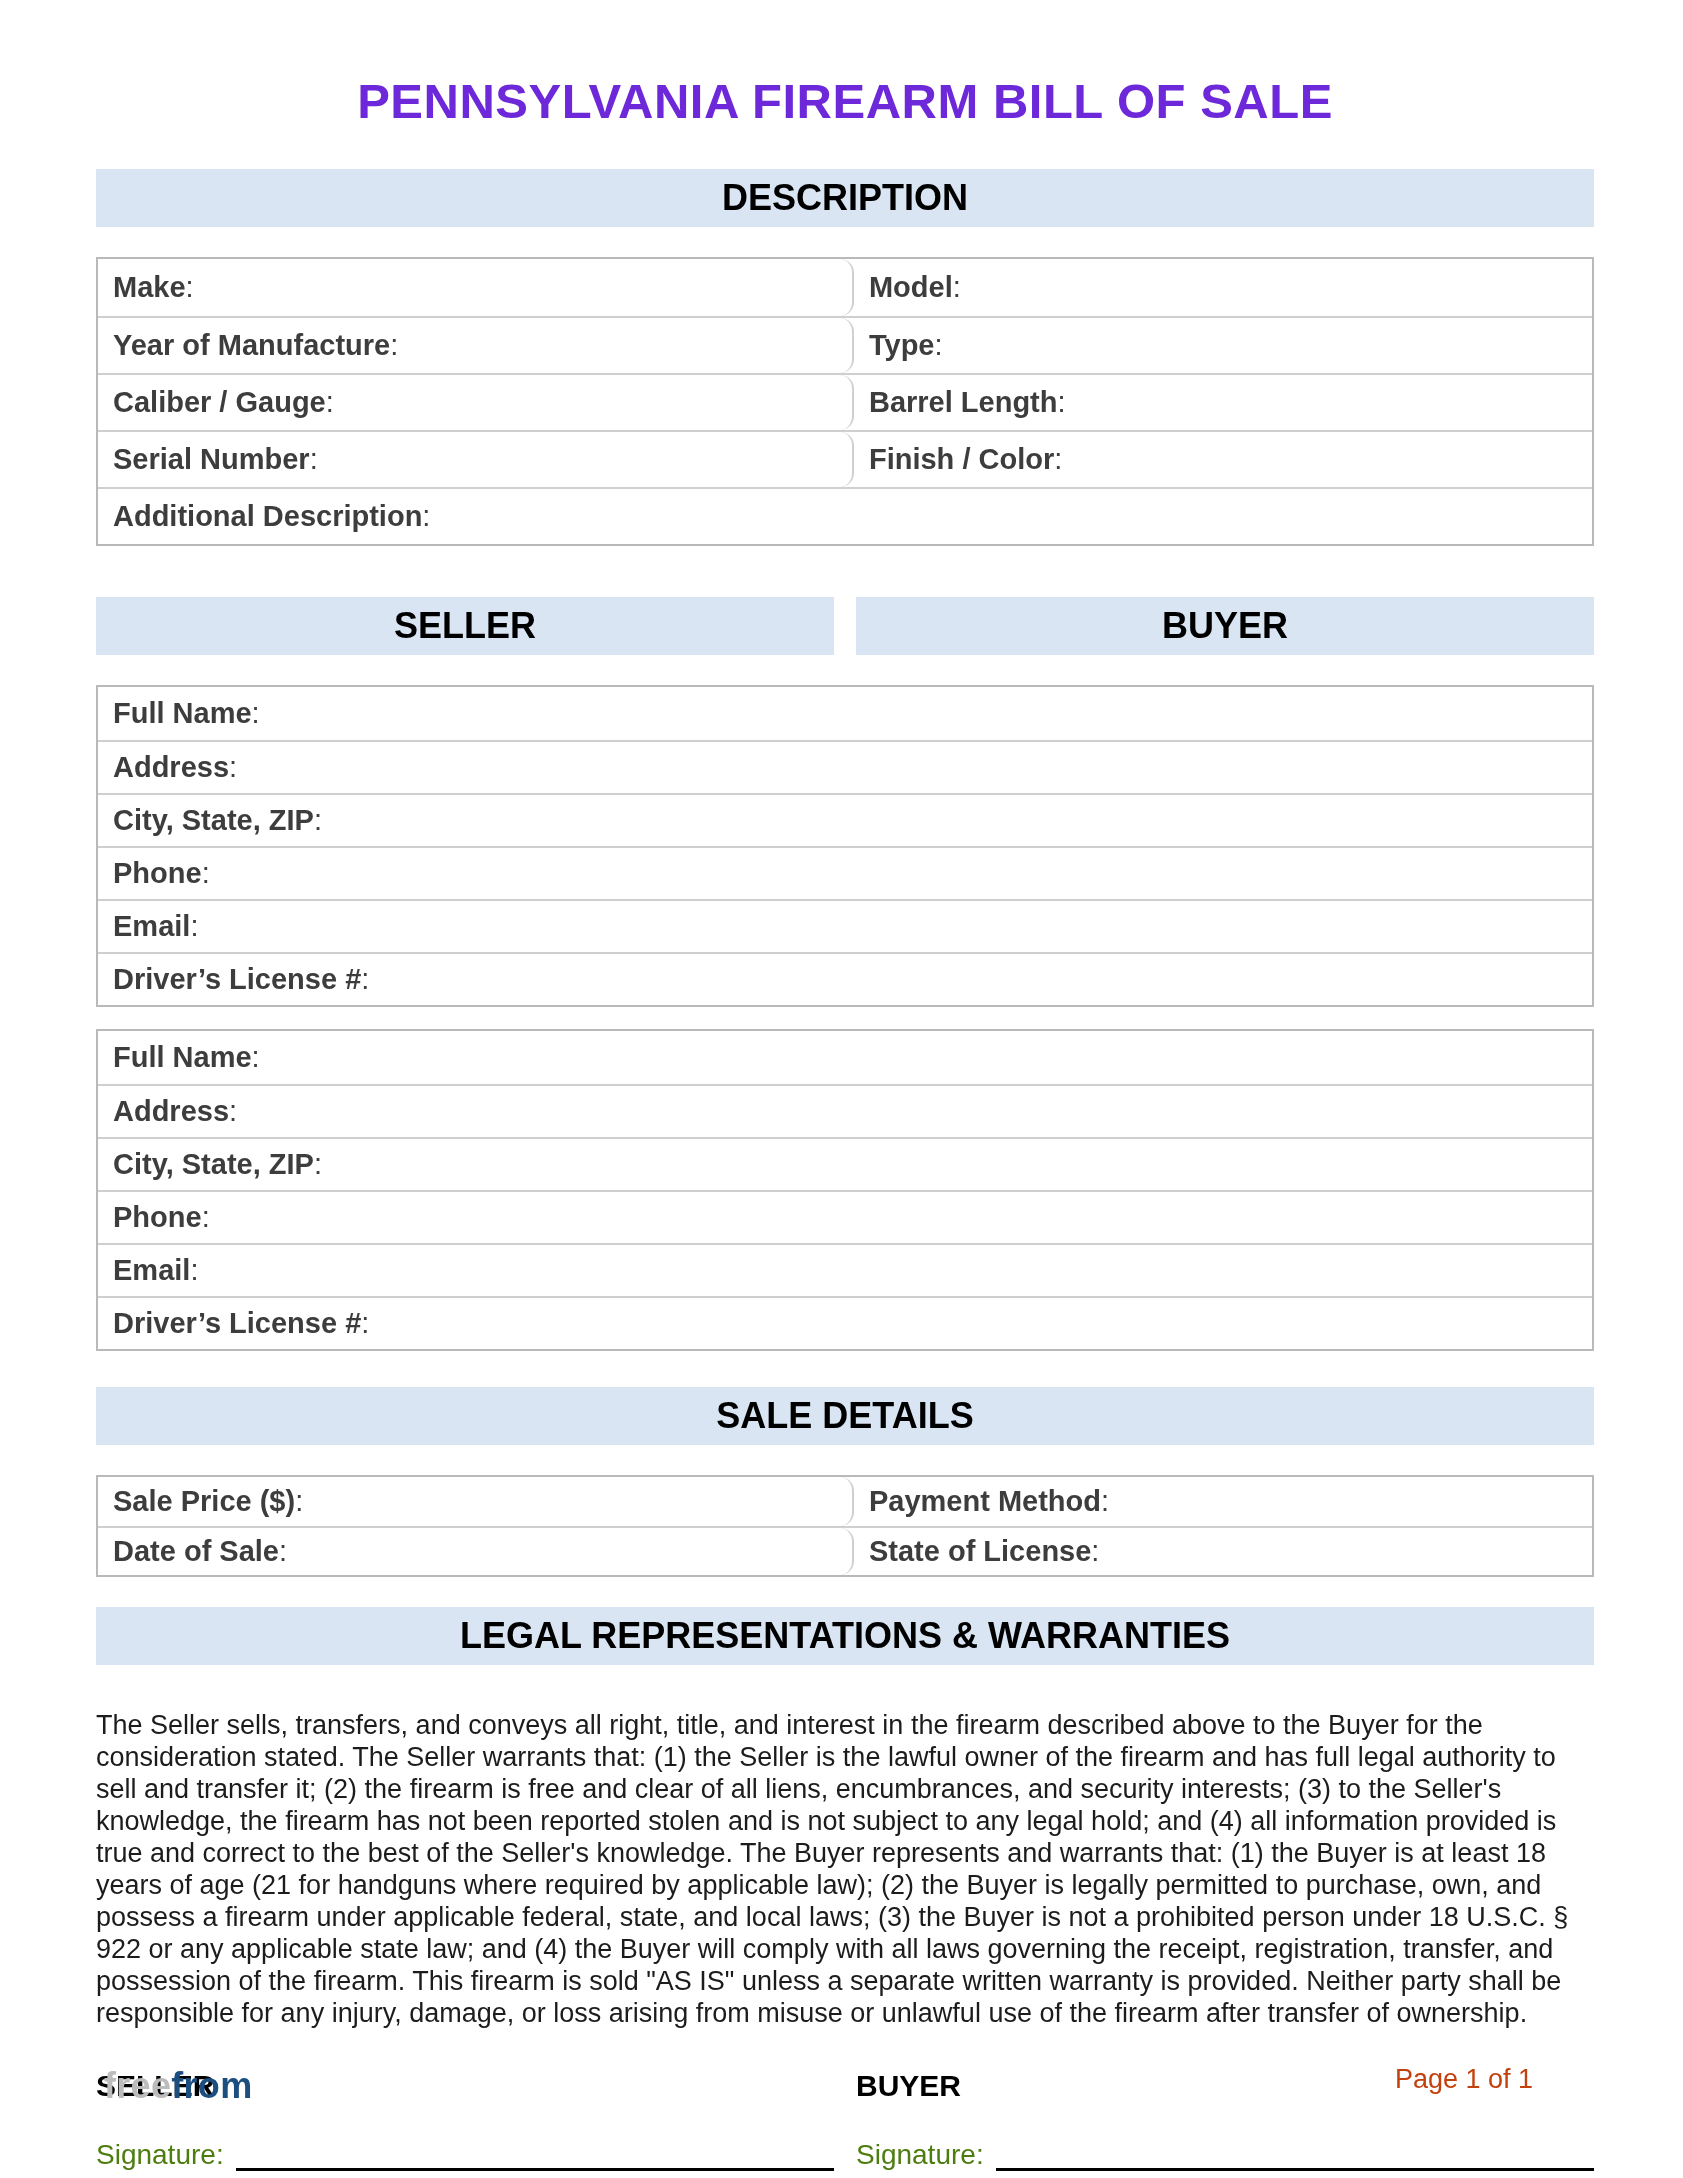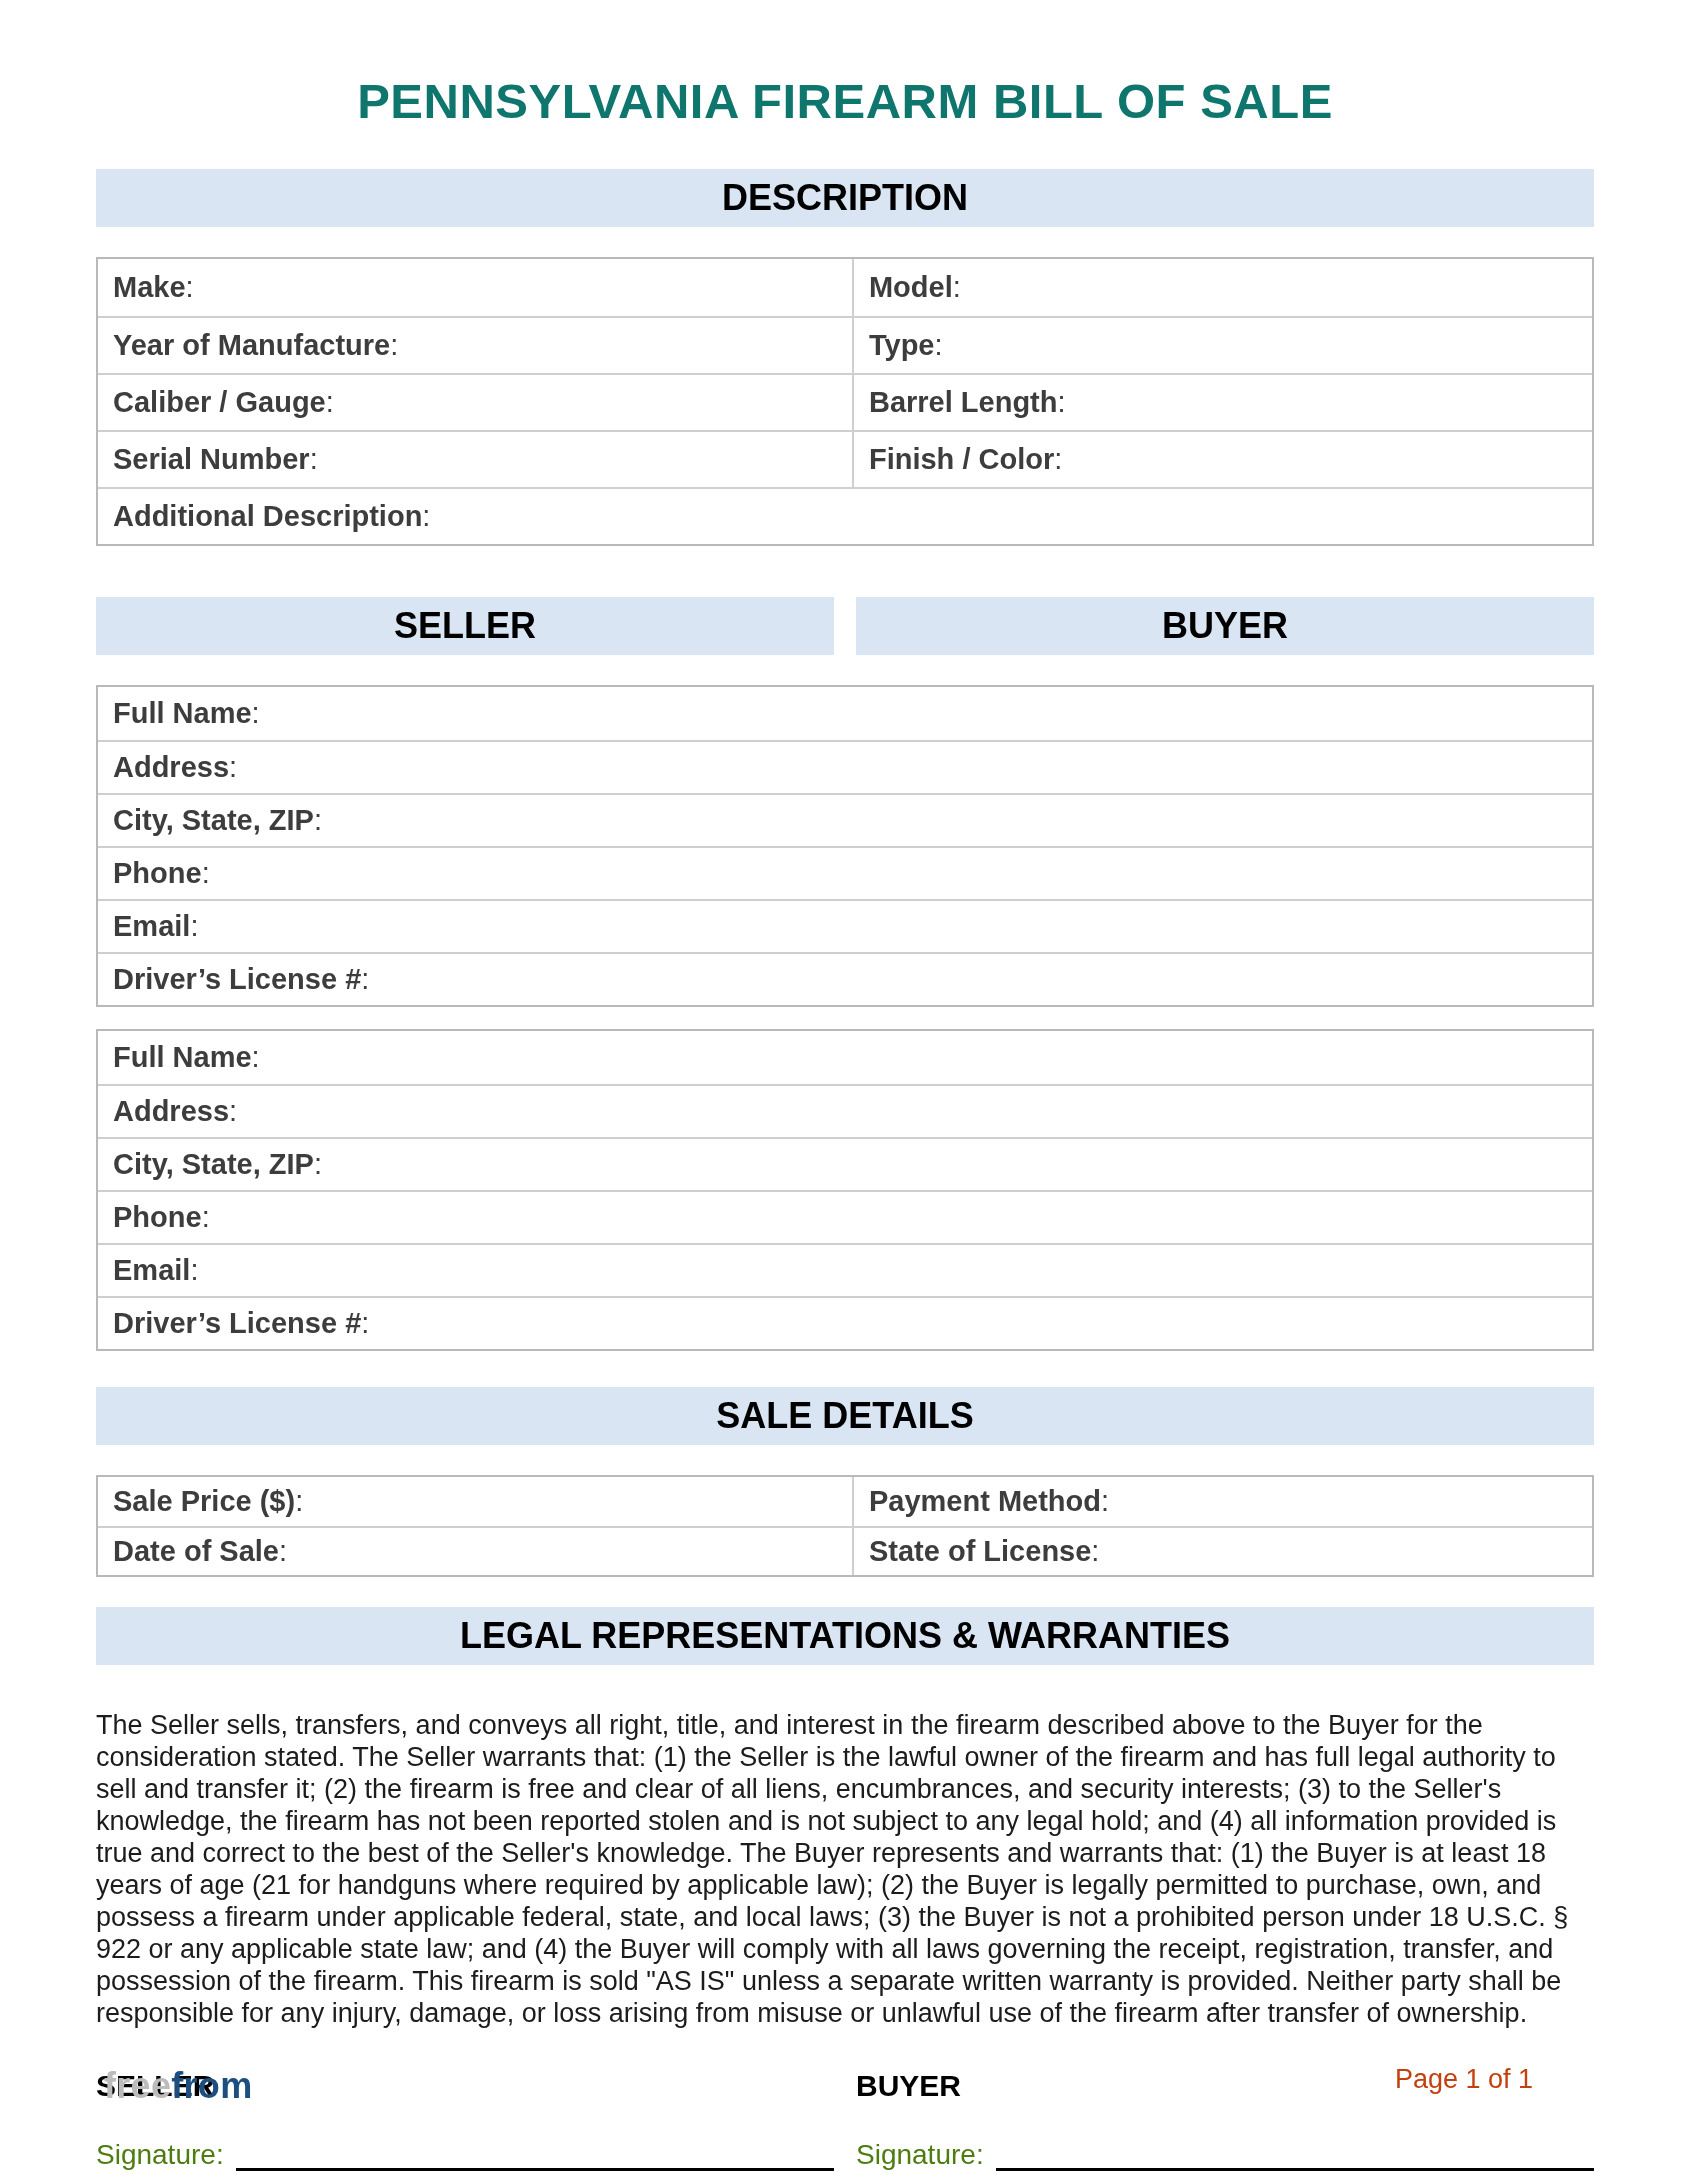--- a/index.html
+++ b/index.html
@@ -20,41 +20,41 @@
     --logo-forms: #1c4e80;
   }
   .content { padding: 0 89px 0 96px; }
 
   .doc-title {
     padding-top: 73px;
     text-align: center;
     font-size: 49px;
     font-weight: bold;
     letter-spacing: 0.5px;
-    color: #0f766e;
+    color: #6d28d9;
   }
 
   .section-bar {
     height: 58px;
     background: var(--header-bg);
     display: flex;
     align-items: center;
     justify-content: center;
     font-size: 36px;
     font-weight: bold;
     color: #000;
   }
   .bar-description { margin-top: 40px; }
   .bar-sale { margin-top: 36px; }
   .bar-legal { margin-top: 30px; }
 
   .grid-table { margin-top: 30px; border: 2px solid var(--outer-border); }
   .t-row { display: flex; height: 57px; border-top: 2px solid var(--inner-border); }
   .t-row:first-child { border-top: none; }
-  .t-cell { display: flex; align-items: center; padding-left: 15px; }
+  .t-cell { display: flex; align-items: center; padding-left: 15px; border-radius: 14px; }
   .t-left { width: 50.6%; border-right: 2px solid var(--inner-border); }
   .t-right { flex: 1; }
   .t-full { width: 100%; }
 
   .lbl { font-size: 29px; font-weight: bold; color: var(--label-color); }
   .colon { font-size: 29px; font-weight: normal; color: var(--label-color); }
 
   .party-bars { display: flex; gap: 22px; margin-top: 51px; }
   .party-bars .section-bar { flex: 1; margin-top: 0; }
   .party-tables { display: flex; gap: 22px; margin-top: 30px; flex-direction: column; }

